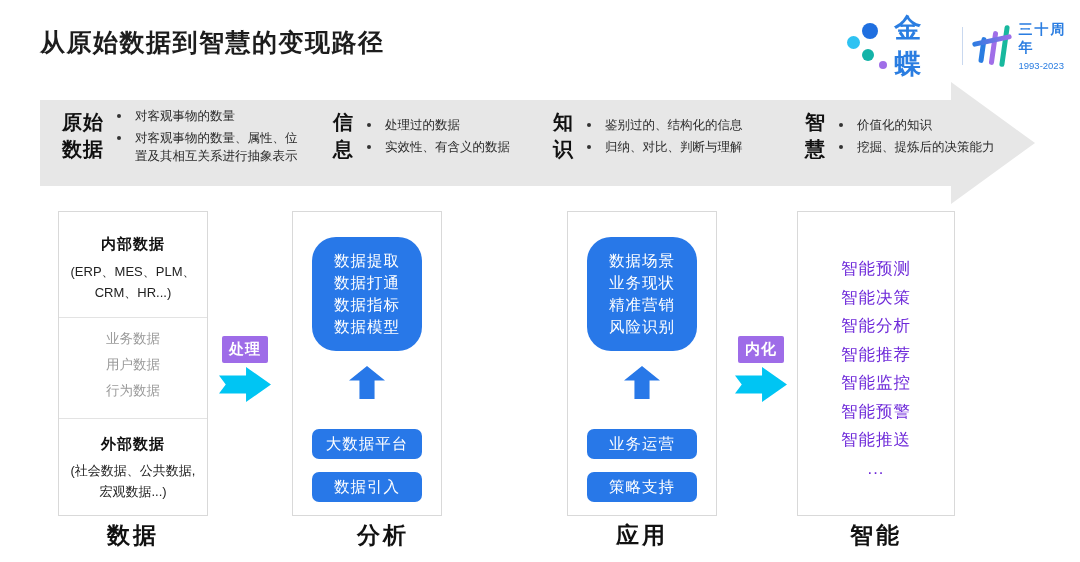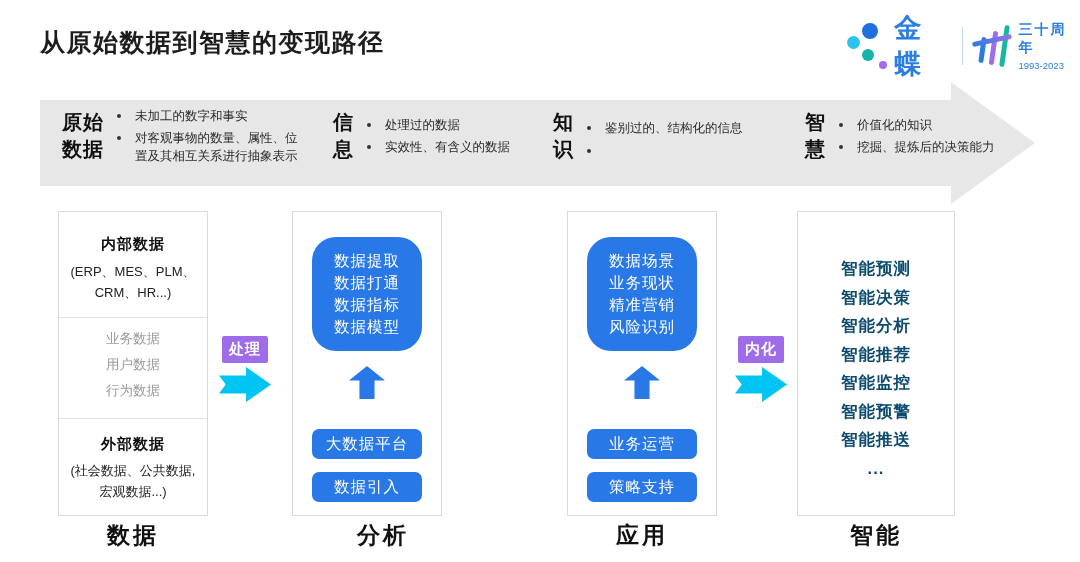--- a/index.html
+++ b/index.html
@@ -64,21 +64,21 @@
            padding:13px 0; text-align:center; }
   .panel div { color:#fff; font-size:15.5px; line-height:22px; letter-spacing:1px; }
   .up-arrow { width:36px; height:33px; background:#2878e8; margin:15px auto 0;
               clip-path:polygon(50% 0,100% 44%,71% 44%,71% 100%,29% 100%,29% 44%,0 44%); }
   .col-btn { width:110px; height:30px; margin:0 auto; background:#2878e8; border-radius:7px;
              color:#fff; font-size:15.5px; line-height:30px; text-align:center; letter-spacing:1px; }
   .btn-1 { margin-top:30px; }
   .btn-2 { margin-top:13px; }
 
   .c4-list { padding-top:42px; }
-  .c4-list div { font-size:16.5px; font-weight:bold; color:#0c4a6e; line-height:28.5px; letter-spacing:1px; }
+  .c4-list div { font-size:16.5px; font-weight:normal; color:#6d28d9; line-height:28.5px; letter-spacing:1px; }
 
   
   .connector { position:absolute; top:336px; width:56px; display:flex; flex-direction:column;
                align-items:center; }
   .conn-1 { left:217px; } .conn-2 { left:478px; } .conn-3 { left:733px; }
   .flow-badge { width:46px; height:27px; background:#9e6ce8; border-radius:2px; color:#fff;
                 font-size:15px; font-weight:bold; display:flex; align-items:center; justify-content:center;
                 letter-spacing:1px; }
   .flow-arrow { width:52px; height:35px; background:#00c5f3; margin-top:4px;
                 clip-path:polygon(0 24%,52% 24%,52% 0,100% 50%,52% 100%,52% 76%,0 76%,13% 50%); }
@@ -123,21 +123,21 @@
   <div class="banner-head"></div>
 
   <div class="stage stage-1">
     <div class="stage-label">
       <div>原始</div>
       <div>数据</div>
     </div>
     <div class="stage-points">
       <div class="point">
           <span class="bullet"></span>
-          <span class="pt">未加工的数字和事实</span>
+          <span class="pt">对客观事物的数量</span>
         </div>
       <div class="point">
           <span class="bullet"></span>
           <span class="pt">对客观事物的数量、属性、位置及其相互关系进行抽象表示</span>
         </div>
     </div>
   </div>
 
   <div class="stage stage-2">
     <div class="stage-label">
@@ -161,20 +161,21 @@
       <div>知</div>
       <div>识</div>
     </div>
     <div class="stage-points">
       <div class="point">
           <span class="bullet"></span>
           <span class="pt">鉴别过的、结构化的信息</span>
         </div>
       <div class="point">
           <span class="bullet"></span>
+          <span class="pt">归纳、对比、判断与理解</span>
         </div>
     </div>
   </div>
 
   <div class="stage stage-4">
     <div class="stage-label">
       <div>智</div>
       <div>慧</div>
     </div>
     <div class="stage-points">

